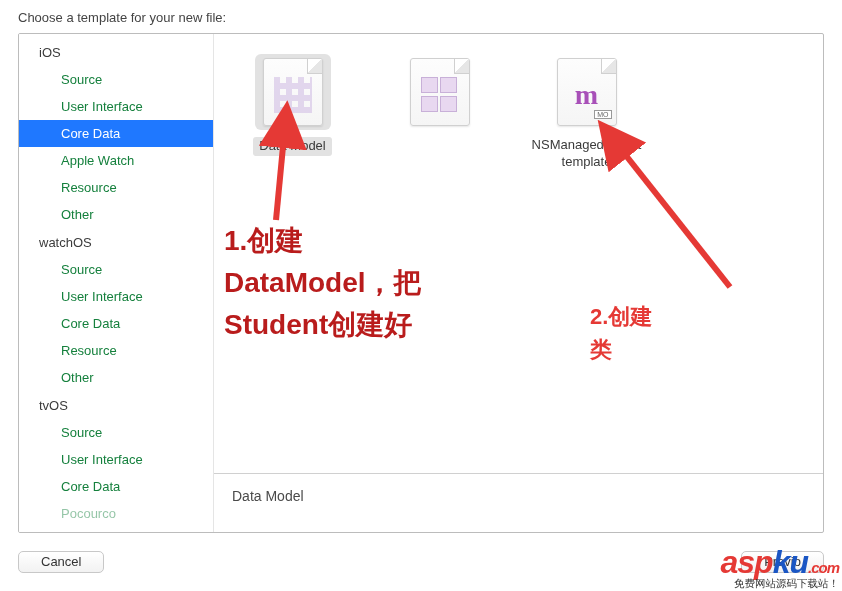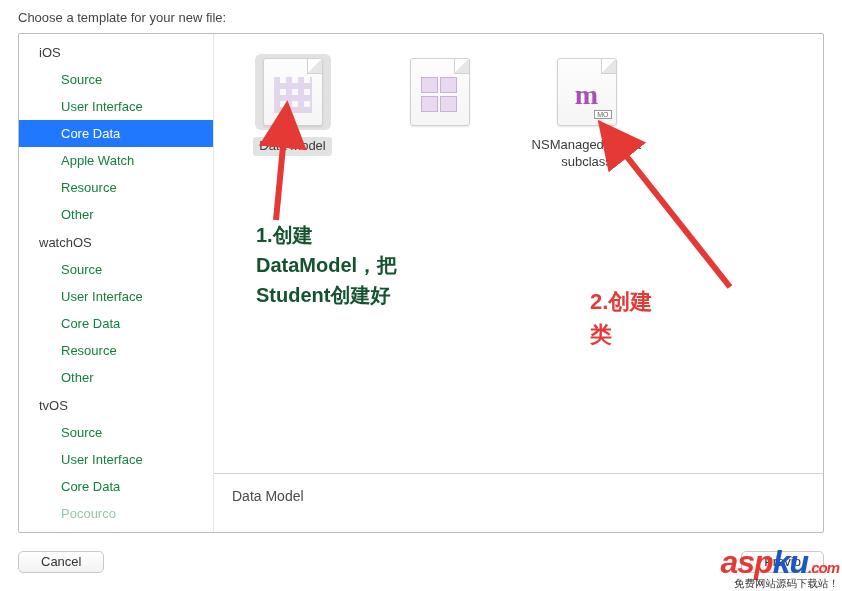--- a/index.html
+++ b/index.html
@@ -31,22 +31,22 @@
 .template-label-box { margin-top: 4px; }
 .template-item.selected .template-label { background:#e2e2e2; border-radius:3px; padding:1px 6px; display:inline-block; }
 .template-label { font-size: 13px; color: #3b3b3b; line-height: 1.3; word-wrap: break-word; }
 .description { border-top: 1px solid #d0d0d0; padding: 14px 18px 22px; }
 .desc-title { font-size: 14px; color: #4a4a4a; margin-bottom: 6px; font-weight: 400; }
 .desc-text { font-size: 12.5px; color: #6a6a6a; }
 .footer { height: 58px; display: flex; align-items: center; padding: 0 18px; gap: 26px; }
 .btn { height: 22px; padding: 0 22px; font-size: 13px; border: 1px solid #c8c8c8; border-radius: 5px; background: linear-gradient(#fff,#f2f2f2); color: #333; cursor: pointer; line-height: 20px; }
 .btn.previous { margin-left: auto; }
 .annotation { position: absolute; font-weight: bold; -webkit-text-stroke: 3px #fff; paint-order: stroke fill; pointer-events: none; }
-.annotation-1 { left: 256px; top: 220px; color: #14532d; font-size: 20px; line-height: 1.5; }
-.annotation-2 { left: 590px; top: 285px; color: #e53935; font-size: 22px; line-height: 1.5; }
+.annotation-1 { left: 224px; top: 220px; color: #b91c1c; font-size: 28px; line-height: 1.5; }
+.annotation-2 { left: 590px; top: 300px; color: #e53935; font-size: 22px; line-height: 1.5; }
 .arrow-svg { position: absolute; pointer-events: none; overflow: visible; }
 .watermark { position: absolute; right: 3px; bottom: 0; display:flex; flex-direction:column; align-items:flex-end; }
 .watermark .logo { font-family: Arial,sans-serif; font-style: italic; font-weight: 900; font-size: 32px; line-height: 0.85; letter-spacing: -1px; }
 .watermark .logo .red { color:#e53935; }
 .watermark .logo .blue { color:#1a56c4; }
 .watermark .logo .com { color:#e53935; font-size:15px; font-style:italic; }
 .watermark .sub { font-size: 10.5px; color: #333; margin-top:1px; }
 </style>
 </head>
 <body>
@@ -108,21 +108,21 @@
           </span>
         </div>
 
         <div class="template-item">
           <span class="template-icon-wrap">
             <div class="template-icon icon-subclass">
                 <div class="icon-inner">m</div>
                 <div class="mo-badge">MO</div>
               </div>
           </span>
-          <div class="template-label-box"><span class="template-label">NSManagedObject subclass</span></div>
+          <div class="template-label-box"><span class="template-label">NSManagedObject template</span></div>
         </div>
 
       </div>
 
       <div class="description">
         <div class="desc-title">Data Model</div>
       </div>
     </div>
   </div>
 

